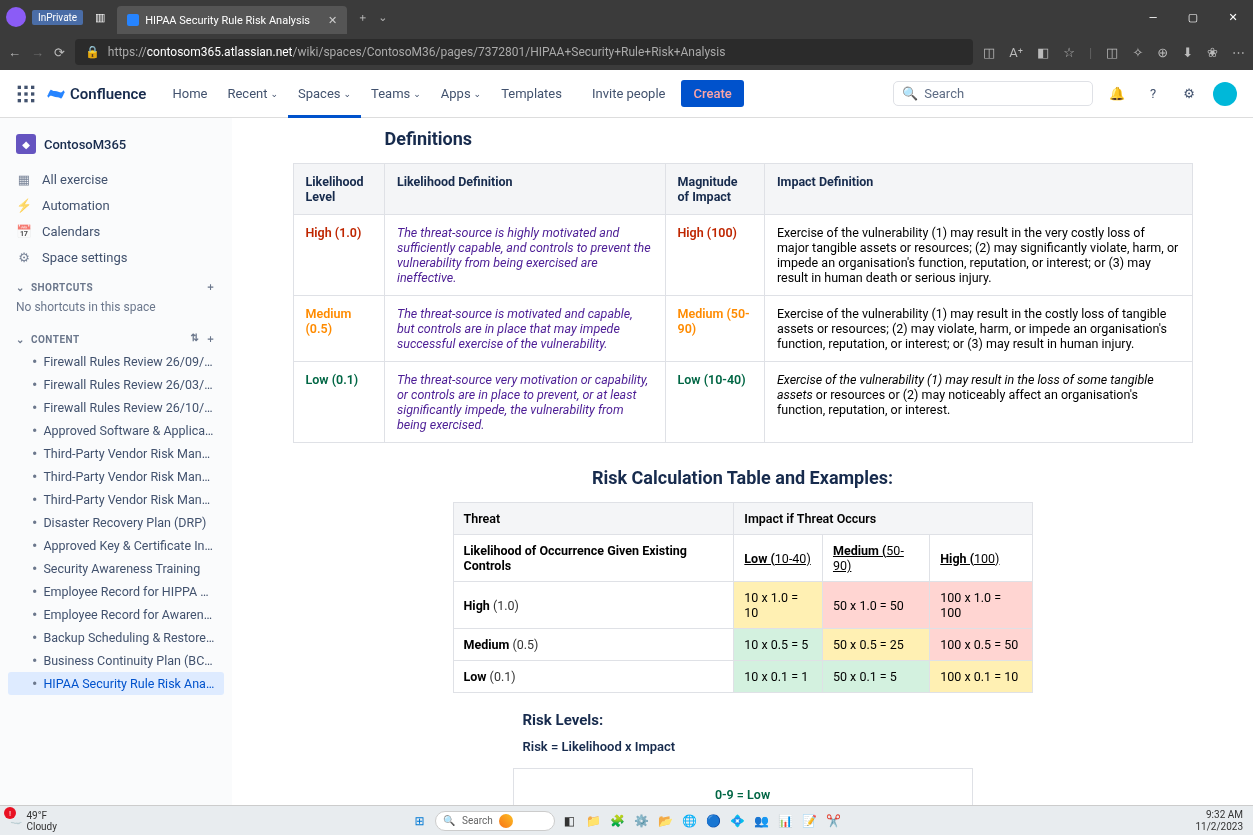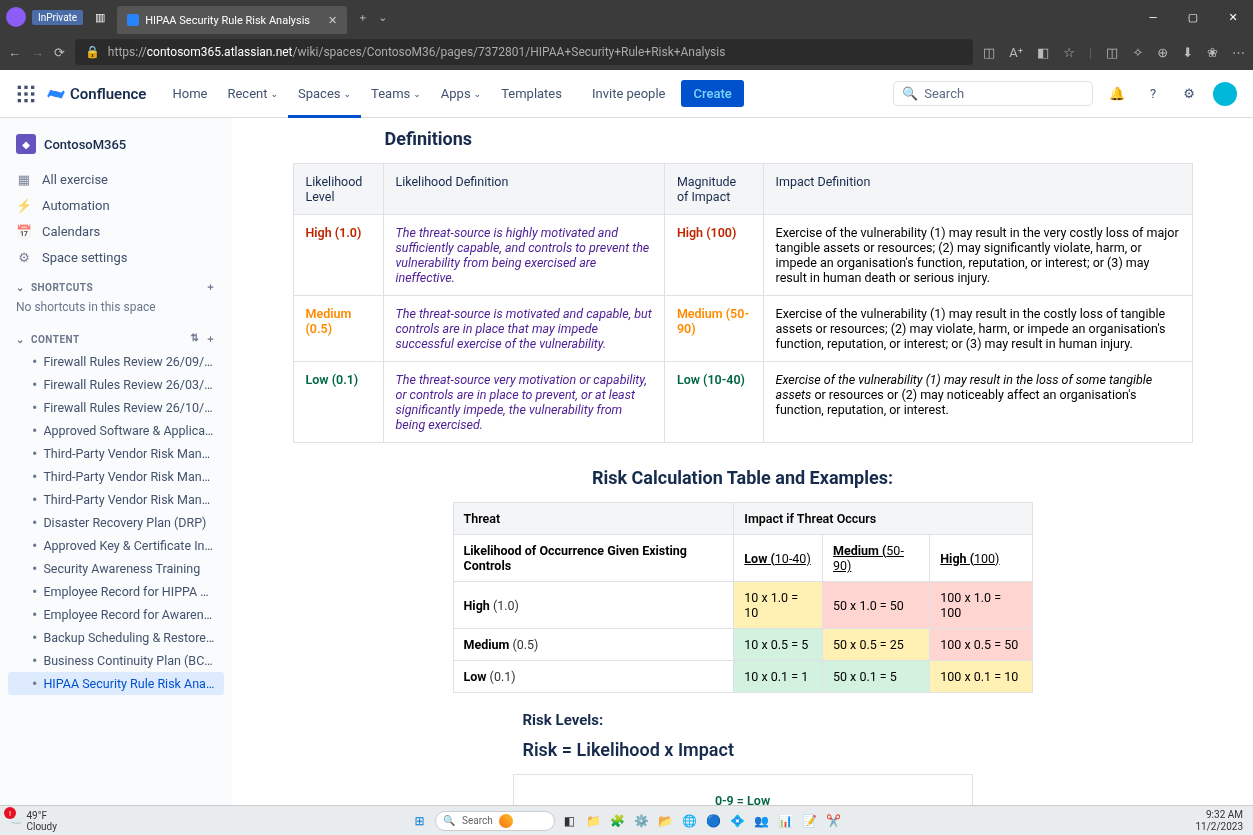--- a/index.html
+++ b/index.html
@@ -24,21 +24,21 @@
 
 
 .conf-header { background: #fff; height: 48px; display: flex; align-items: center; padding: 0 16px; border-bottom: 1px solid #ddd; }
 .apps-icon { width: 20px; height: 20px; margin-right: 10px; }
 .conf-logo { display: flex; align-items: center; gap: 4px; color: #172b4d; font-weight: 600; font-size: 15px; margin-right: 16px; }
 .conf-logo svg { width: 20px; height: 20px; }
 .nav-item { padding: 0 10px; color: #42526e; font-size: 13px; cursor: pointer; display: flex; align-items: center; gap: 3px; height: 48px; }
 .nav-item.active { box-shadow: inset 0 -3px 0 #0052cc; }
 .chev { font-size: 9px; }
 .invite-btn { margin-left: 10px; padding: 6px 10px; color: #42526e; border-radius: 3px; }
-.create-btn { background: #0052cc; color: #7dd3fc; padding: 6px 12px; border-radius: 3px; margin-left: 6px; font-weight: 500; }
+.create-btn { background: #0052cc; color: #fca5a5; padding: 6px 12px; border-radius: 3px; margin-left: 6px; font-weight: 500; }
 .header-right { margin-left: auto; display: flex; align-items: center; gap: 12px; }
 .search-box { border: 1px solid #dfe1e6; border-radius: 5px; padding: 4px 8px; width: 200px; display: flex; align-items: center; gap: 6px; color: #5e6c84; font-size: 13px; }
 .icon-btn { width: 24px; height: 24px; display: flex; align-items: center; justify-content: center; color: #42526e; border-radius: 50%; }
 .user-avatar { width: 24px; height: 24px; border-radius: 50%; background: #00b8d9; }
 
 
 .main-layout { display: flex; height: calc(100vh - 34px - 36px - 48px - 30px); }
 .sidebar { width: 232px; background: #fafbfc; padding: 12px 0; overflow-y: auto; }
 .space-title { display: flex; align-items: center; gap: 8px; padding: 4px 16px 12px; font-weight: 500; color: #172b4d; }
 .space-icon { width: 20px; height: 20px; background: #6554c0; border-radius: 3px; display: flex; align-items: center; justify-content: center; font-size: 10px; color: #fff; }
@@ -55,37 +55,37 @@
 
 
 .content-area { flex: 1; overflow-y: auto; background: #fff; padding: 0 50px 40px; }
 .page-inner { max-width: 900px; margin: 0 auto; }
 h2.sec { font-size: 18px; font-weight: 700; color: #172b4d; margin: 10px 0 14px 230px; }
 h2.sec.center-ish { margin-left: 92px; }
 h2.sec2 { font-size: 18px; font-weight: 700; color: #172b4d; margin: 24px 0 14px; text-align: center; }
 
 .def-table, .calc-table, .levels-table { border-collapse: collapse; width: 100%; }
 .def-table th, .def-table td { border: 1px solid #dfe1e6; padding: 10px 12px; text-align: left; vertical-align: top; font-size: 12.5px; }
-.def-table th { background: #f4f5f7; font-weight: 400; color: #172b4d; }
+.def-table th { background: #f4f5f7; font-weight: 700; color: #172b4d; }
 .def-table td.italic { font-style: italic; color: #4c1d95; }
 .c-high { color: #bf2600; font-weight: 600; }
 .c-med { color: #ff8b00; font-weight: 600; }
 .c-low { color: #006644; font-weight: 600; }
 
 .calc-table { width: 580px; margin: 14px auto; }
 .calc-table th, .calc-table td { border: 1px solid #dfe1e6; padding: 8px 10px; text-align: left; font-size: 12.5px; }
 .calc-table th { background: #f4f5f7; font-weight: 600; }
 .bg-red { background: #ffd5d2; }
 .bg-yel { background: #fff0b3; }
 .bg-grn { background: #d3f1df; }
 .s-weight { font-weight: 400; color: #333; }
 .uline { text-decoration: underline; }
 
 h3.risklev { font-size: 15px; font-weight: 700; margin: 18px 0 10px 230px; color: #172b4d; }
-.risk-eq { font-weight: 600; margin: 2px 0 14px 230px; font-size: 18px; color: #172b4d; }
+.risk-eq { font-weight: 600; margin: 2px 0 14px 230px; font-size: 13px; color: #172b4d; }
 .levels-table { width: 460px; margin: 12px auto; }
 .levels-table td { border: 1px solid #dfe1e6; padding: 18px; text-align: center; font-weight: 600; font-size: 12.5px; }
 
 
 .taskbar { position: fixed; bottom: 0; left: 0; right: 0; height: 30px; background: #e8ecef; display: flex; align-items: center; padding: 0 10px; font-size: 10px; color: #333; border-top: 1px solid #ccc; }
 .weather { display: flex; align-items: center; gap: 4px; }
 .weather-badge { background: #e81123; color: #fff; width: 12px; height: 12px; border-radius: 50%; font-size: 8px; display: flex; align-items: center; justify-content: center; position: absolute; left: 4px; bottom: 16px; }
 .task-center { position: absolute; left: 50%; transform: translateX(-50%); display: flex; align-items: center; gap: 6px; }
 .task-search { background: #fff; border: 1px solid #ccc; border-radius: 14px; padding: 2px 8px; display: flex; align-items: center; gap: 6px; width: 120px; color: #666; }
 .task-cat { width: 14px; height: 14px; background: linear-gradient(45deg,#f97316,#fbbf24); border-radius: 50%; }

